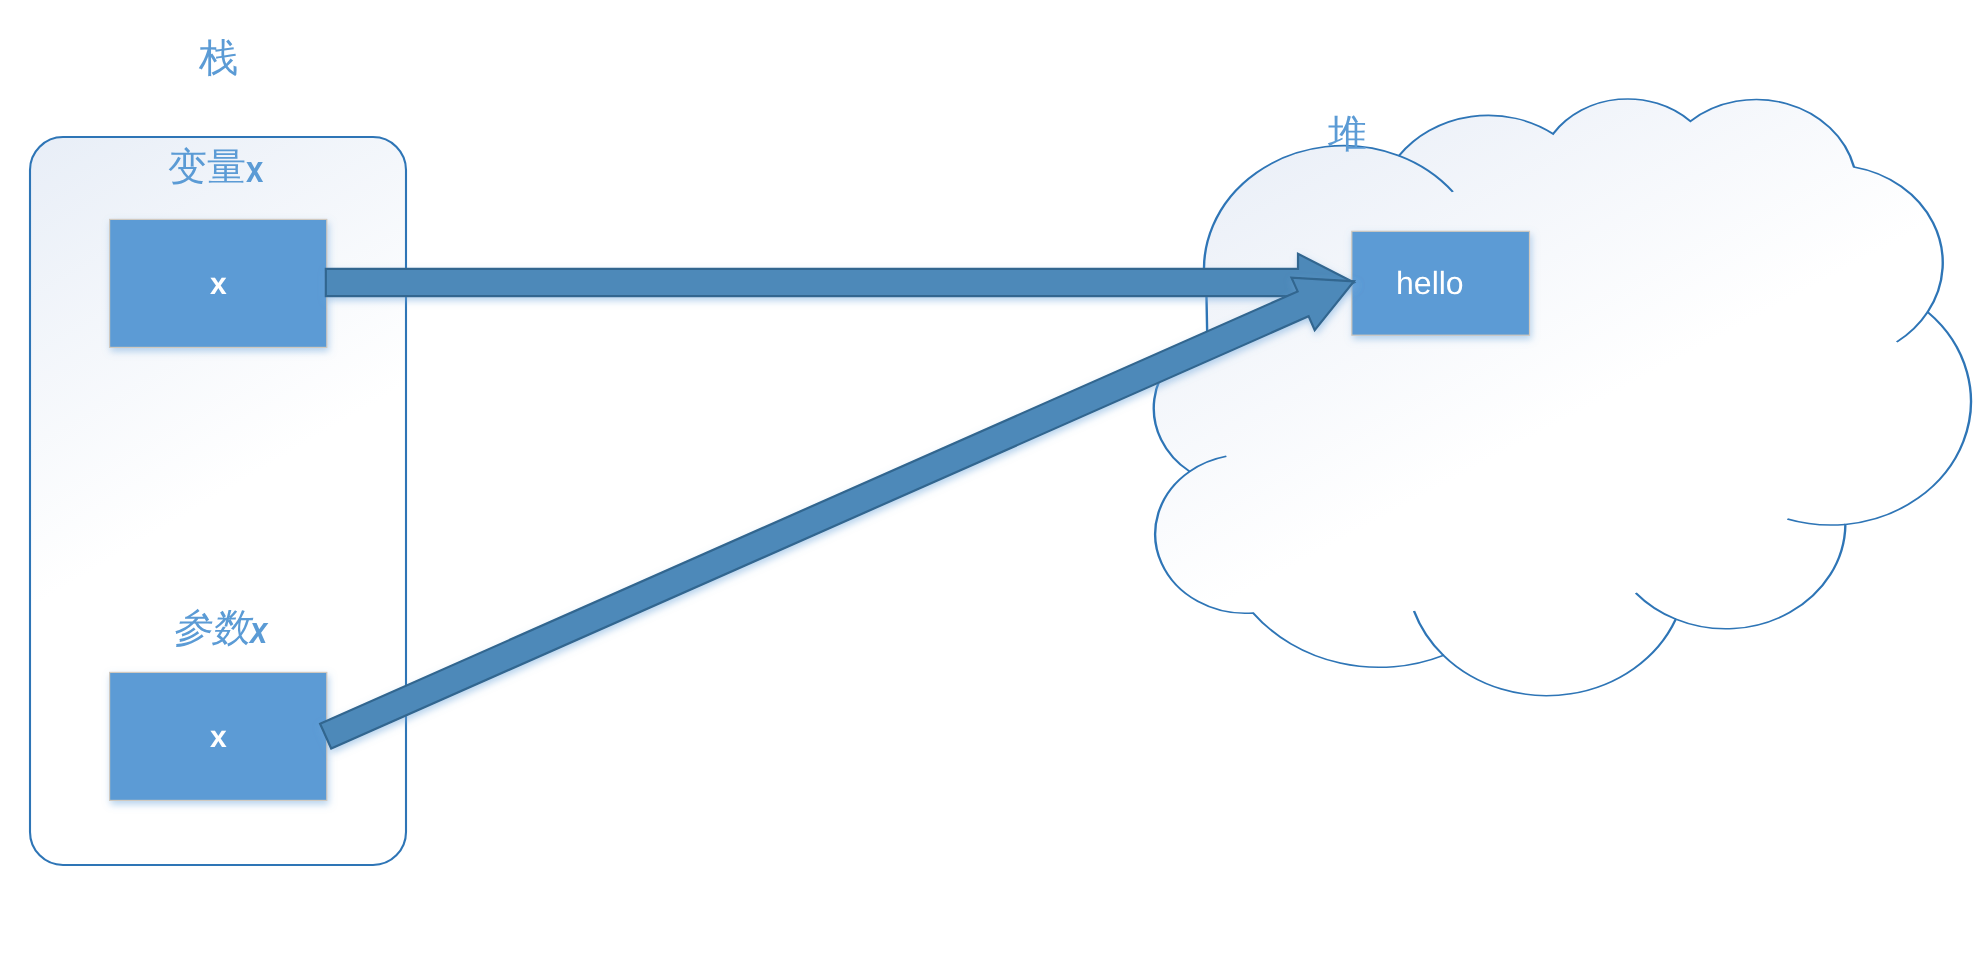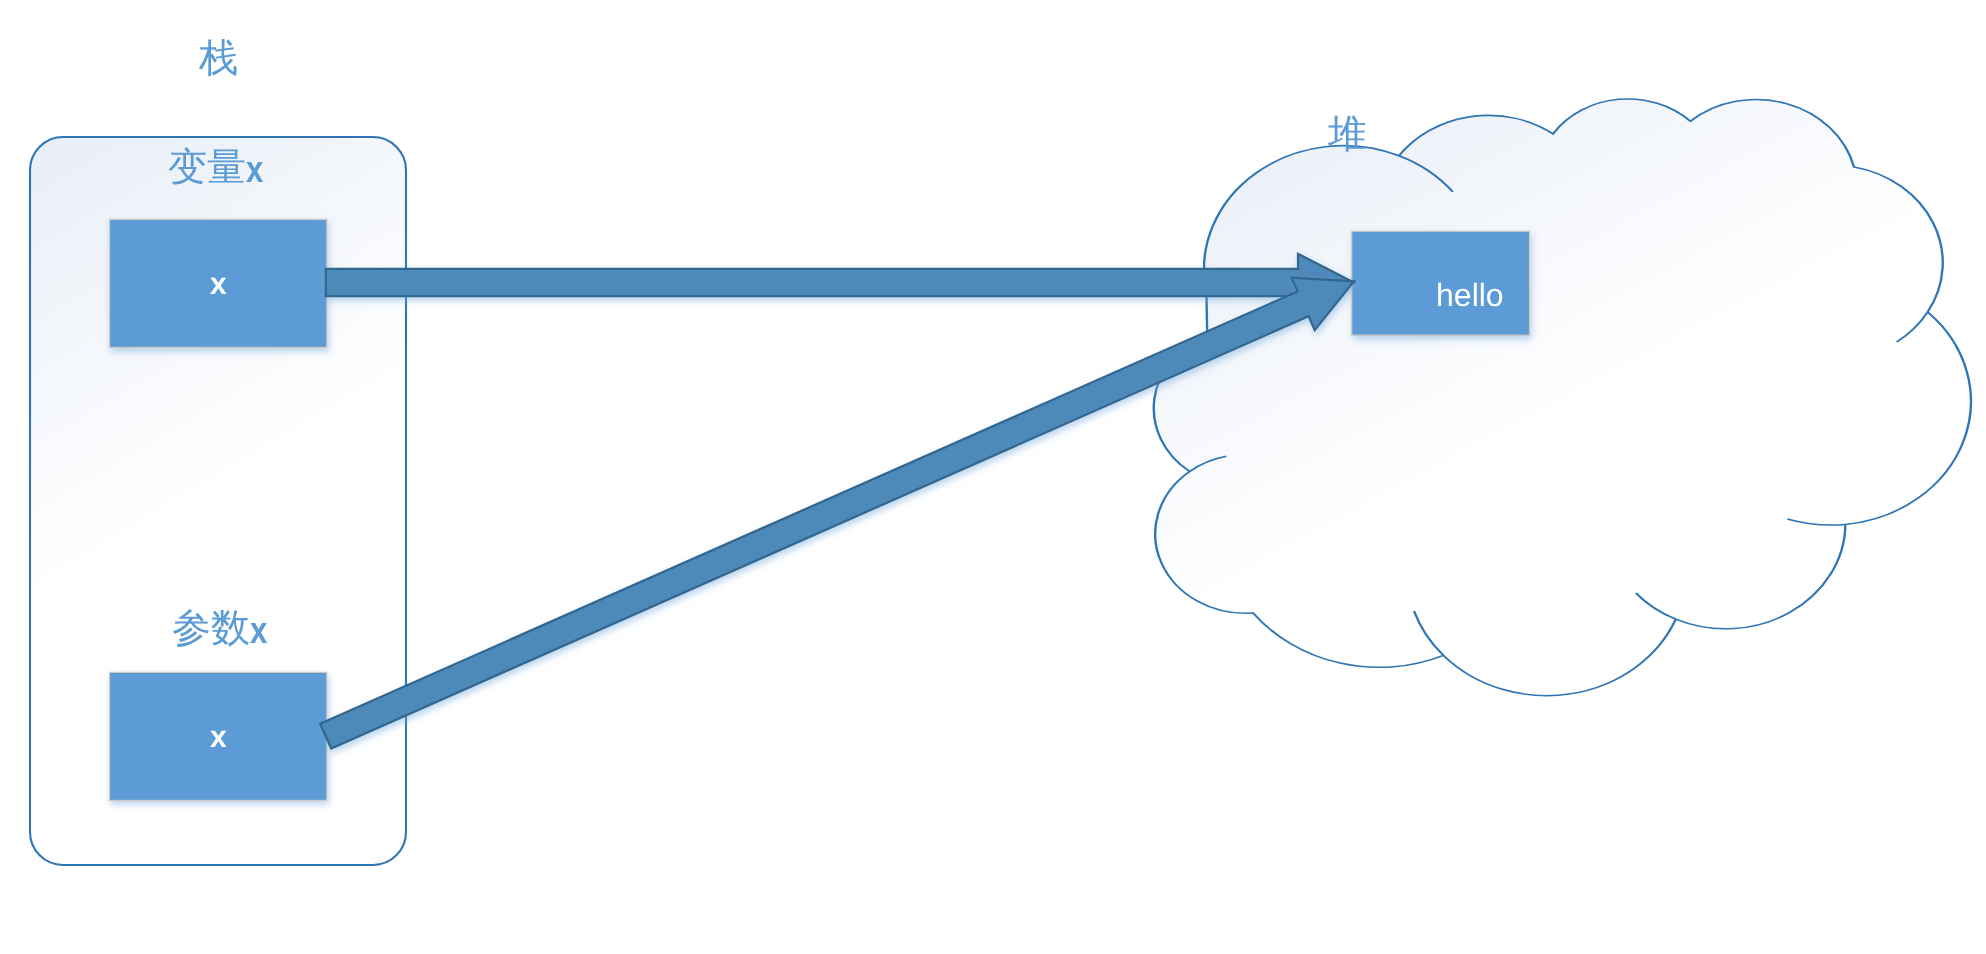--- a/index.html
+++ b/index.html
@@ -60,20 +60,20 @@
 
     <path filter="url(#shp)" d="M325.8,268.8 L1298.0,268.8 L1298.0,253.8 L1354.0,282.4 L1298.0,311.1 L1298.0,296.1 L325.8,296.1 Z" fill="#4E89B9" stroke="#31668F" stroke-width="2.2" stroke-linejoin="miter"></path>
     <path filter="url(#shp)" d="M320.1,723.7 L1297.6,291.4 L1291.5,277.6 L1354.0,281.3 L1314.7,330.1 L1308.6,316.3 L331.2,748.5 Z" fill="#4E89B9" stroke="#31668F" stroke-width="2.2" stroke-linejoin="miter"></path>
   </svg>
 
   <div class="lbl cjk" style="left:199px;top:39px;font-size:39px;">栈</div>
   <div class="lbl cjk" style="left:1328px;top:115px;font-size:39px;">堆</div>
   <div class="lbl" style="left:168px;top:148px;font-size:39px;">
     <span class="cjk">变量</span><span class="latin-x">x</span>
   </div>
-  <div class="lbl" style="left:172px;top:609px;font-size:39px;">
+  <div class="lbl" style="left:172px;top:609px;font-size:39px;font-style:italic;">
     <span class="cjk">参数</span><span class="latin-x">x</span>
   </div>
 
   <div class="boxtext boxtext-x" style="left:209.5px;top:268px;">x</div>
   <div class="boxtext boxtext-x" style="left:209.5px;top:721px;">x</div>
-  <div class="boxtext boxtext-hello" style="left:1436px;top:267px;margin-top:12px;">hello</div>
+  <div class="boxtext boxtext-hello" style="left:1396px;top:267px;">hello</div>
 </div>
 
 </body></html>

